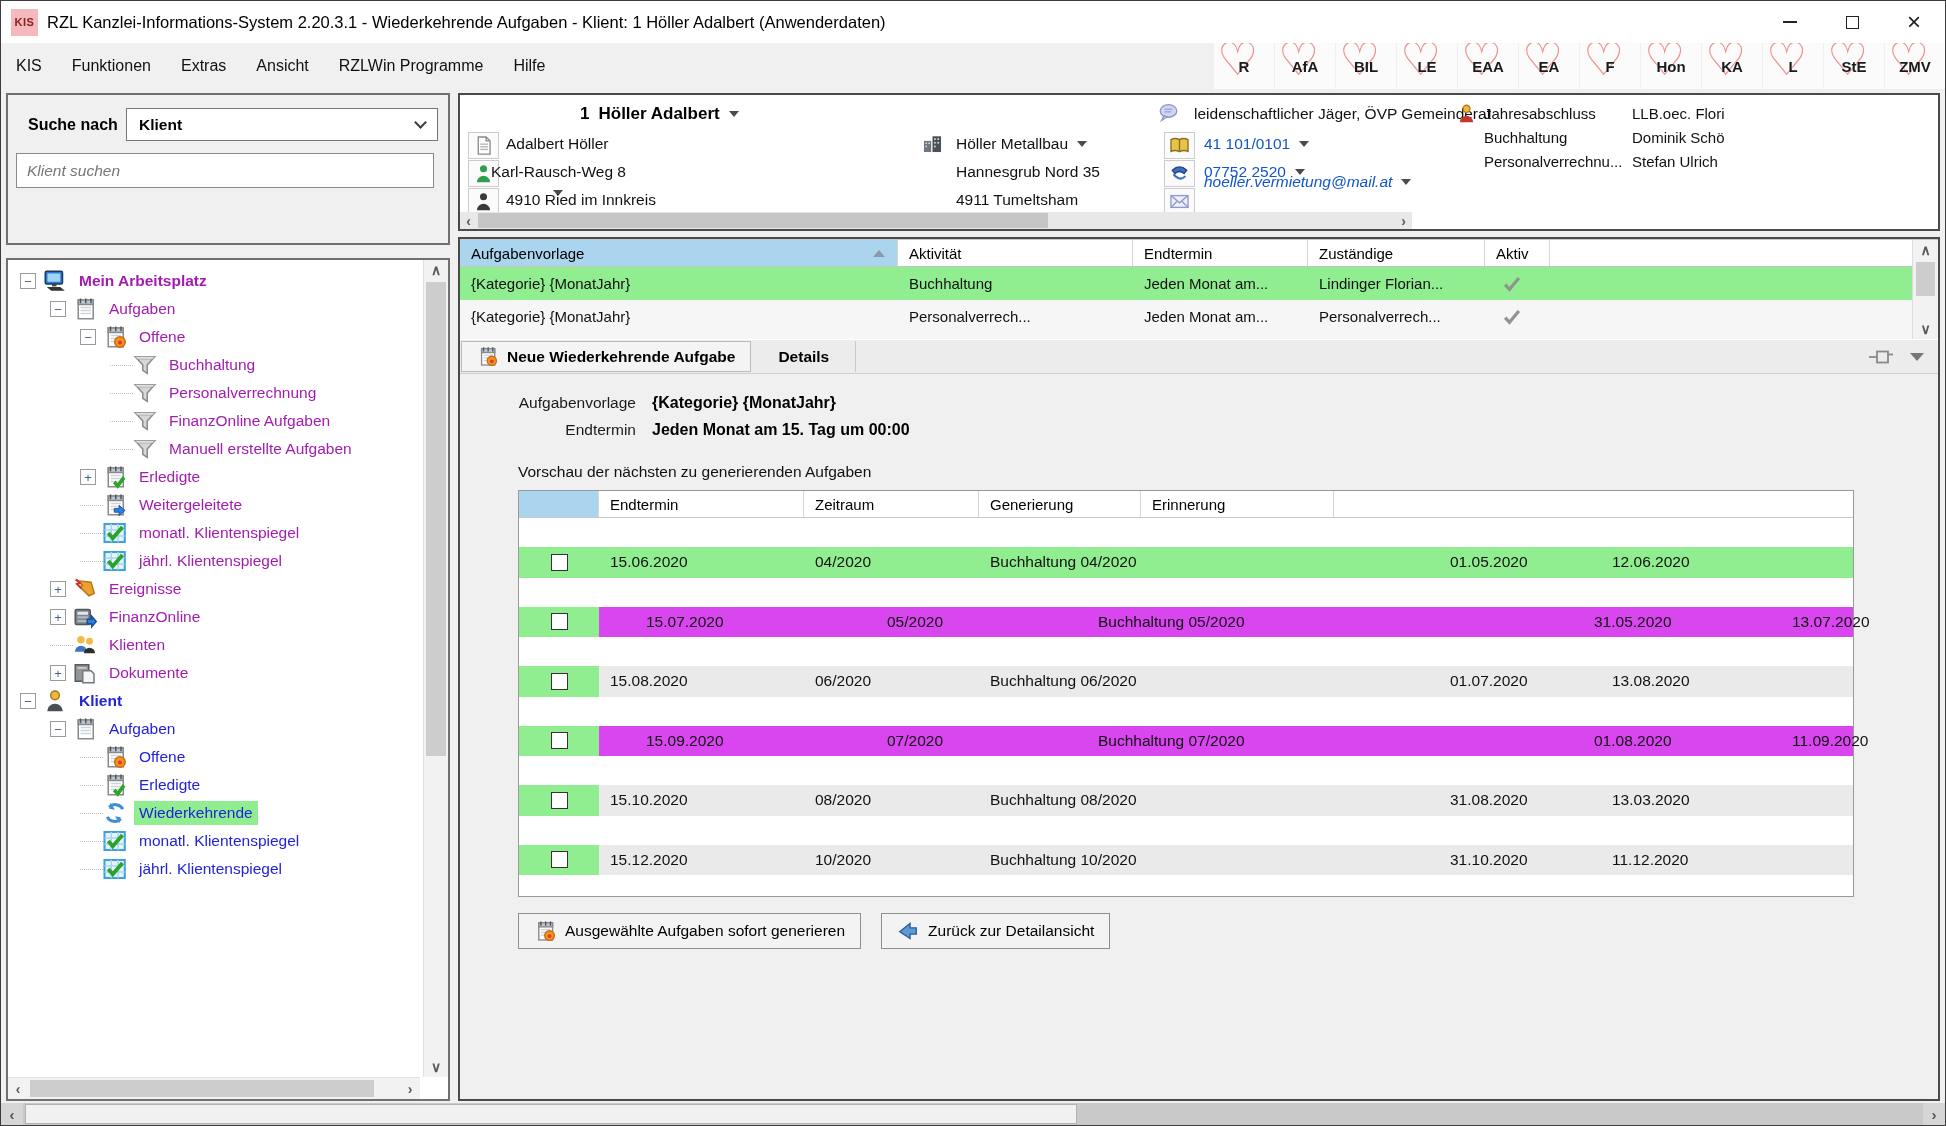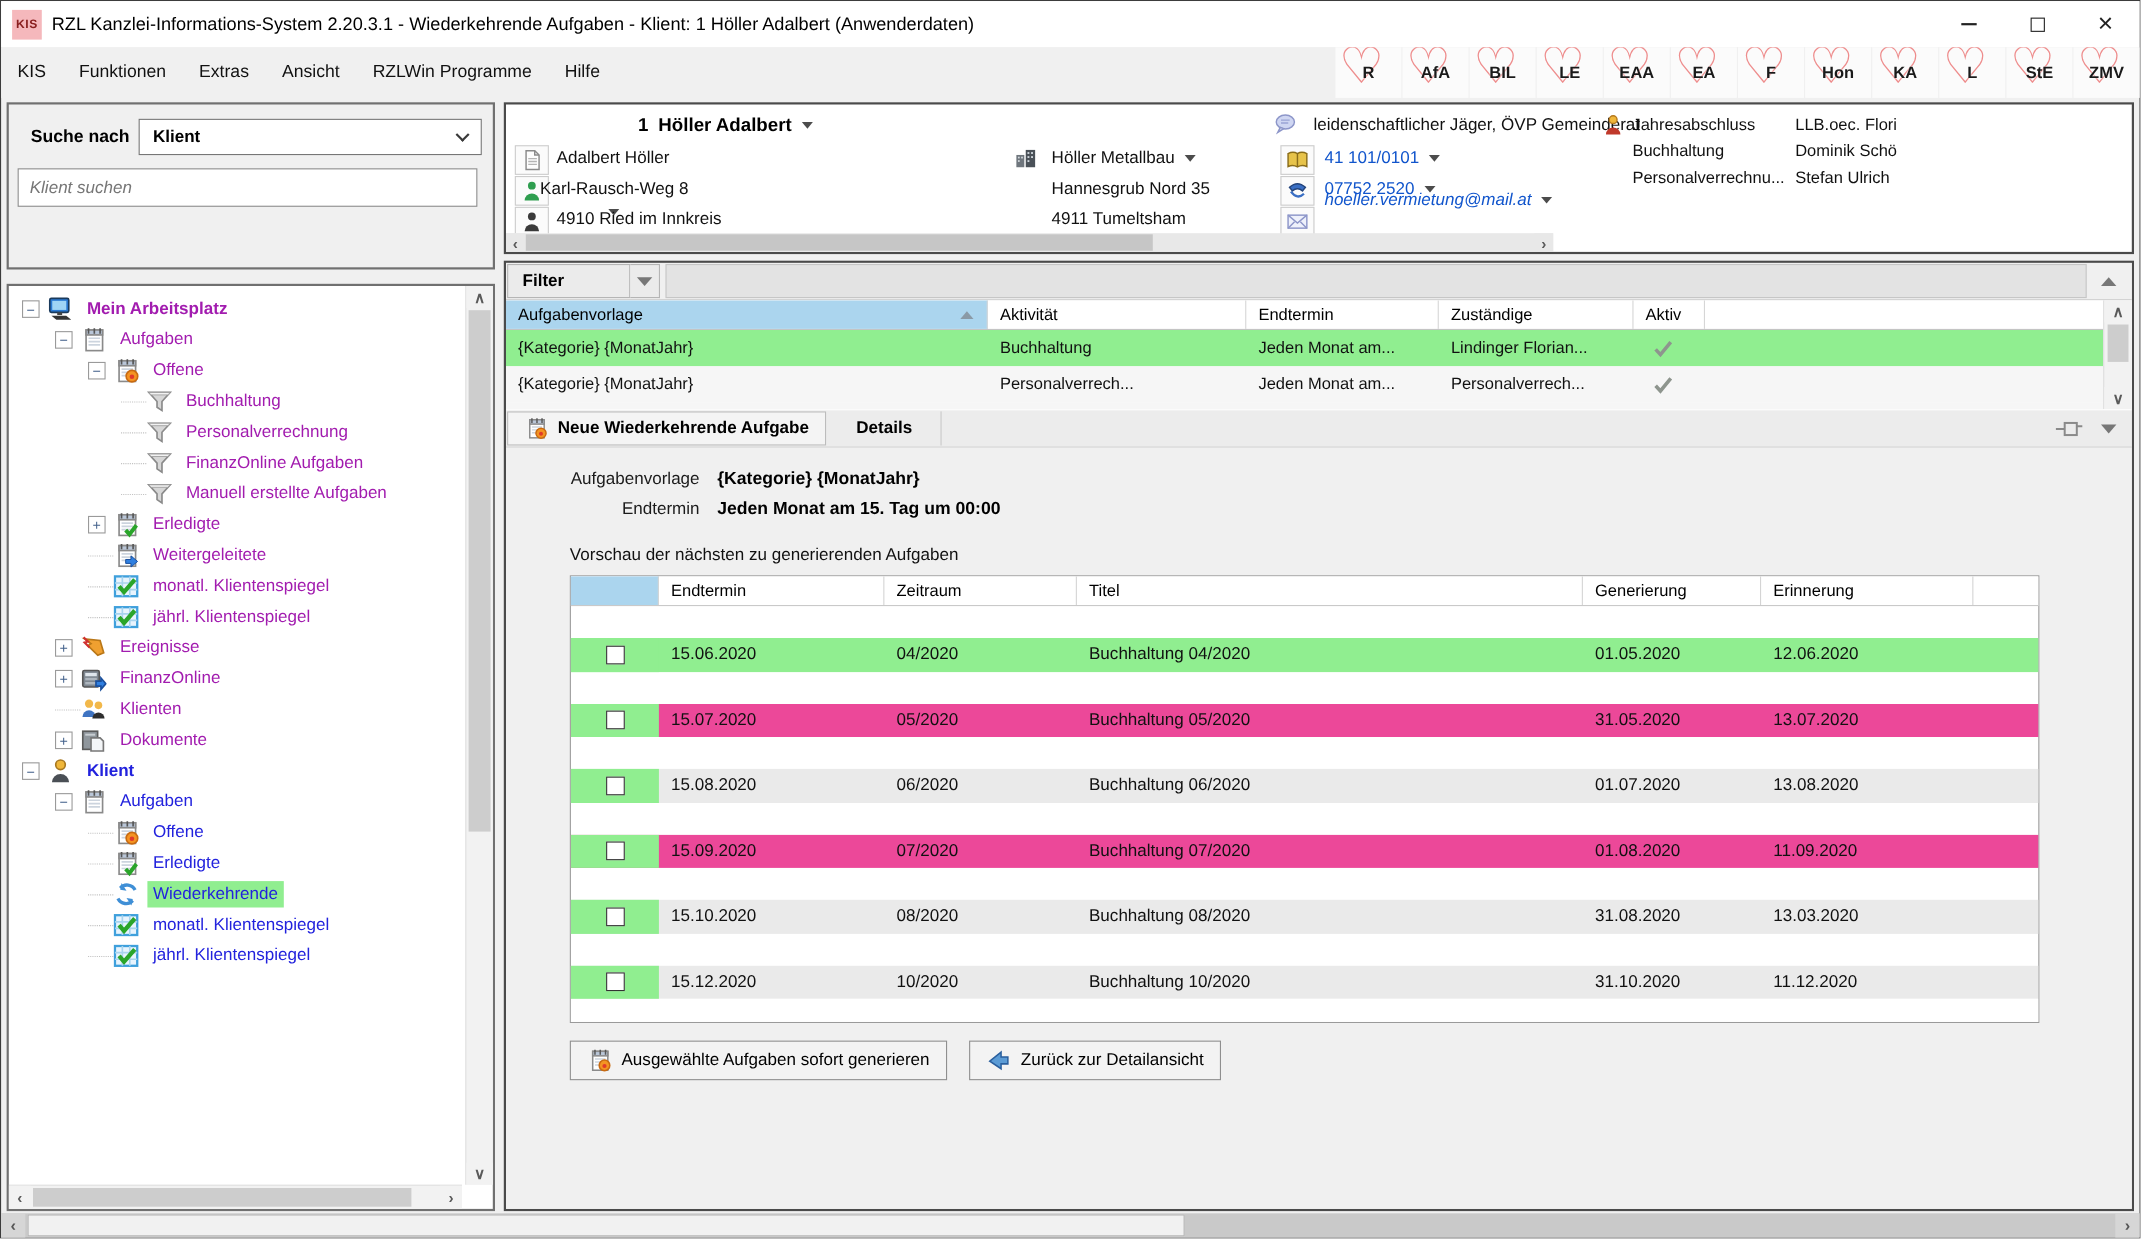--- a/index.html
+++ b/index.html
@@ -124,21 +124,21 @@
   .field-label{width:118px;text-align:right;font-size:15.5px;color:#1b1b1b;margin-right:16px;flex:0 0 auto;}
   .field-value{font-weight:bold;font-size:16px;color:#000;}
   .preview-caption{margin:24px 0 9px 0;font-size:15.5px;color:#111;}
   .preview-table{width:1336px;border:1px solid #9a9a9a;background:#fff;}
   .pt-header{display:flex;height:27px;border-bottom:1px solid #c9c9c9;background:#fff;}
   .pt-hcell{display:flex;align-items:center;padding-left:11px;font-size:15px;border-right:1px solid #d4d4d4;flex:0 0 auto;}
   .pt-hcell.first{background:var(--hblue);}
   .pt-hfill{flex:1;border-right:none;}
   .pt-row{display:flex;height:30.5px;align-items:center;font-size:15.5px;color:#111;margin-top:29px;}
   .pt-row.sel{background:var(--green);}
-  .pt-row.odd{background:#ec4899;}
+  .pt-row.odd{background:#d946ef;gap:36px;}
   .pt-row.even{background:#eaeaea;}
   .pt-ckcell{width:80px;height:100%;background:var(--green);display:flex;align-items:center;justify-content:center;flex:0 0 auto;}
   .checkbox{width:17px;height:17px;background:#fff;border:1.5px solid #333;}
   .pt-cell{padding-left:11px;white-space:nowrap;overflow:hidden;flex:0 0 auto;}
   .pt-footer{height:21px;background:#fff;}
   .btn-row{display:flex;gap:20px;margin-top:16px;}
   .btn{display:flex;align-items:center;gap:9px;height:36px;padding:0 15px;background:#f3f3f3;border:1px solid #8f8f8f;
     font-size:15.5px;font-family:inherit;color:#000;}
   .btn .ic{width:22px;height:22px;display:block;}
 
@@ -684,30 +684,20 @@
 
         <div class="cp-hsb">
           <div class="sb-btn" style="left:0;top:0;bottom:0;width:17px;background:#e8e8e8;">‹</div>
           <div class="sb-thumb" style="left:18px;top:1px;bottom:1px;width:570px;background:#c6c6c6;"></div>
           <div class="sb-btn" style="right:0;top:0;bottom:0;width:17px;background:#e8e8e8;">›</div>
         </div>
       </div>
 
       <div class="work-panel">
 
-        <div class="filter-bar">
-          <div class="fb-label">Filter</div>
-          <div class="fb-drop">
-              <span class="tri-down"></span>
-            </div>
-          <div class="fb-field"></div>
-          <div class="fb-collapse">
-              <span class="tri-up"></span>
-            </div>
-        </div>
 
         <div class="tasks-table">
           <div class="tt-inner">
             <div class="tt-header" id="tt-header">
                 <div class="tt-hcell sorted" style="width: 438px;">
                   <span>Aufgabenvorlage</span>
                   <span class="sort-asc"></span>
                 </div>
                 <div class="tt-hcell" style="width: 235px;">
                   <span>Aktivität</span>
@@ -798,23 +788,20 @@
           <div class="preview-caption">Vorschau der nächsten zu generierenden Aufgaben</div>
 
           <div class="preview-table">
             <div class="pt-header" id="pt-header">
                 <div class="pt-hcell first" style="width: 80px;"></div>
                 <div class="pt-hcell" style="width: 205px;">
                   <span>Endtermin</span>
                 </div>
                 <div class="pt-hcell" style="width: 175px;">
                   <span>Zeitraum</span>
-                </div>
-                <div class="pt-hcell" style="width: 460px;">
-                  <span>Titel</span>
                 </div>
                 <div class="pt-hcell" style="width: 162px;">
                   <span>Generierung</span>
                 </div>
                 <div class="pt-hcell" style="width: 193px;">
                   <span>Erinnerung</span>
                 </div>
                 <div class="pt-hcell pt-hfill"></div>
               </div>
             <div id="pt-body">

